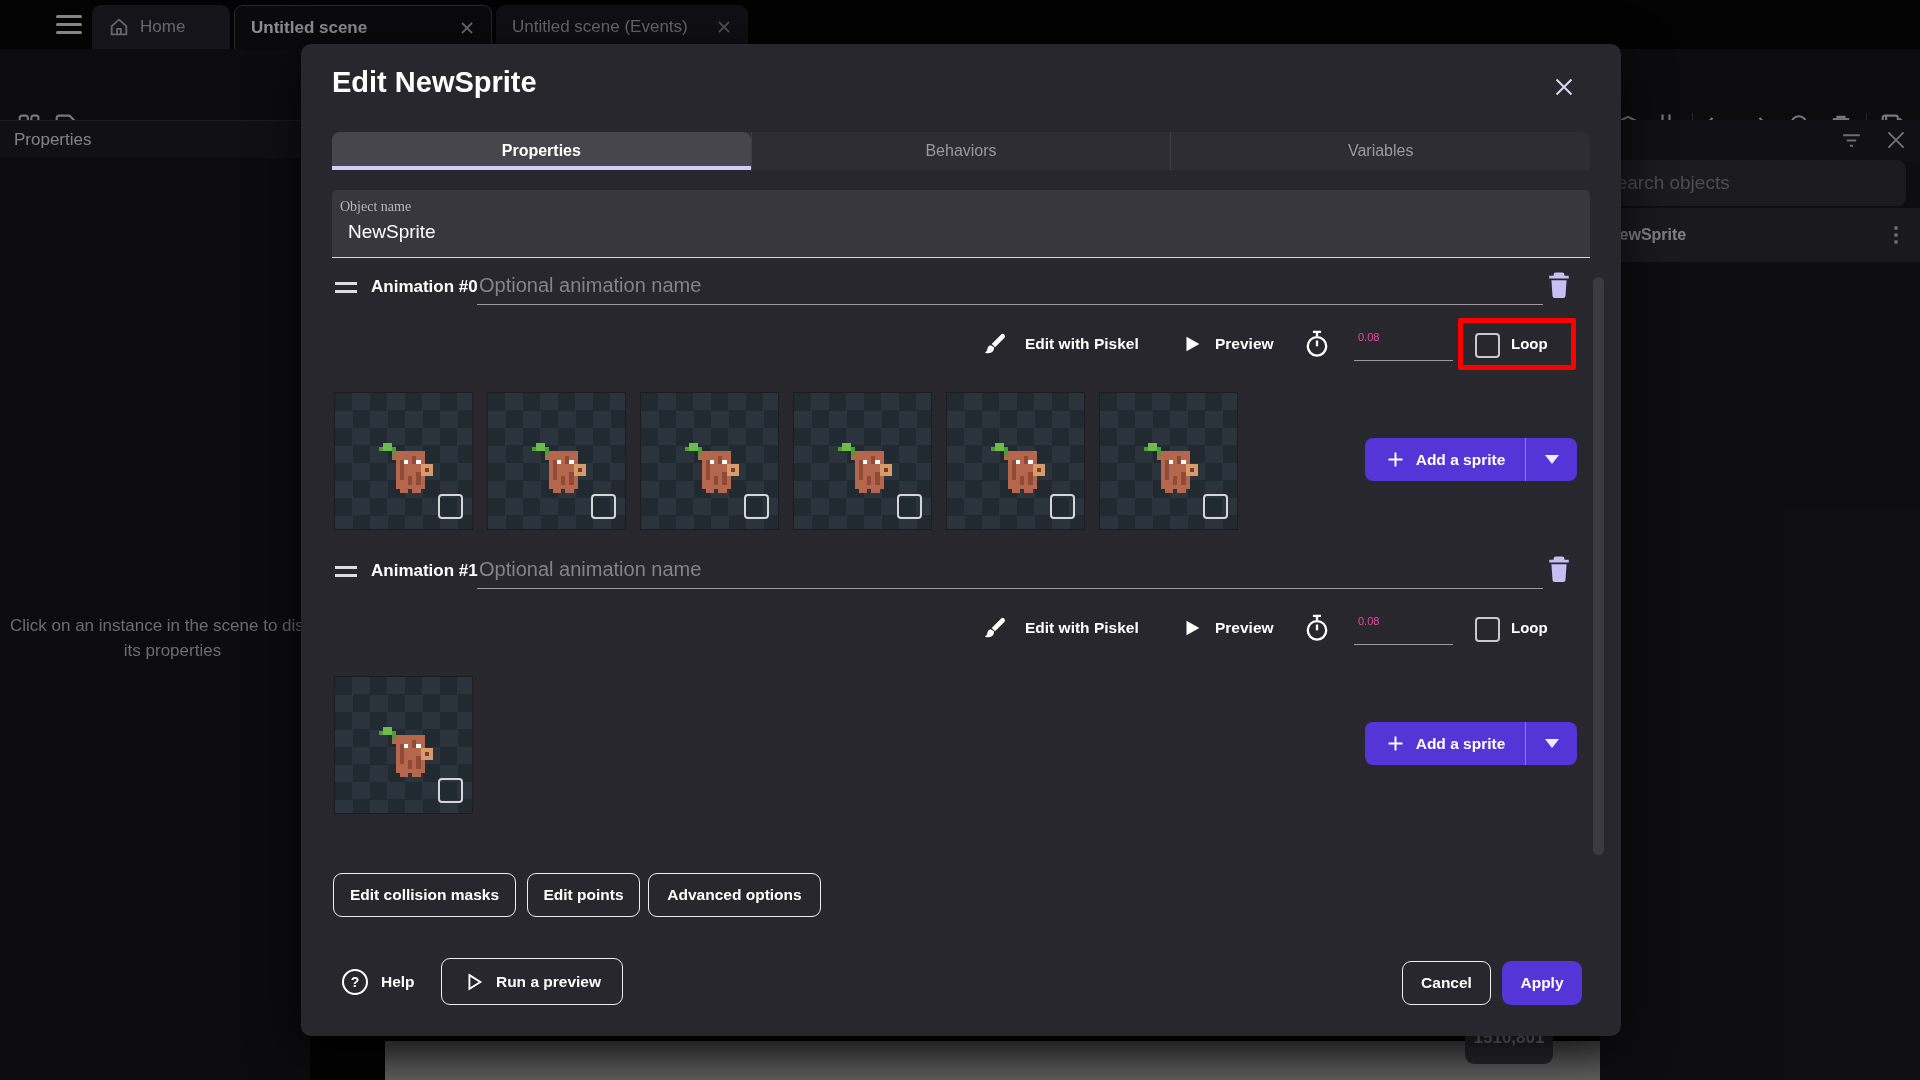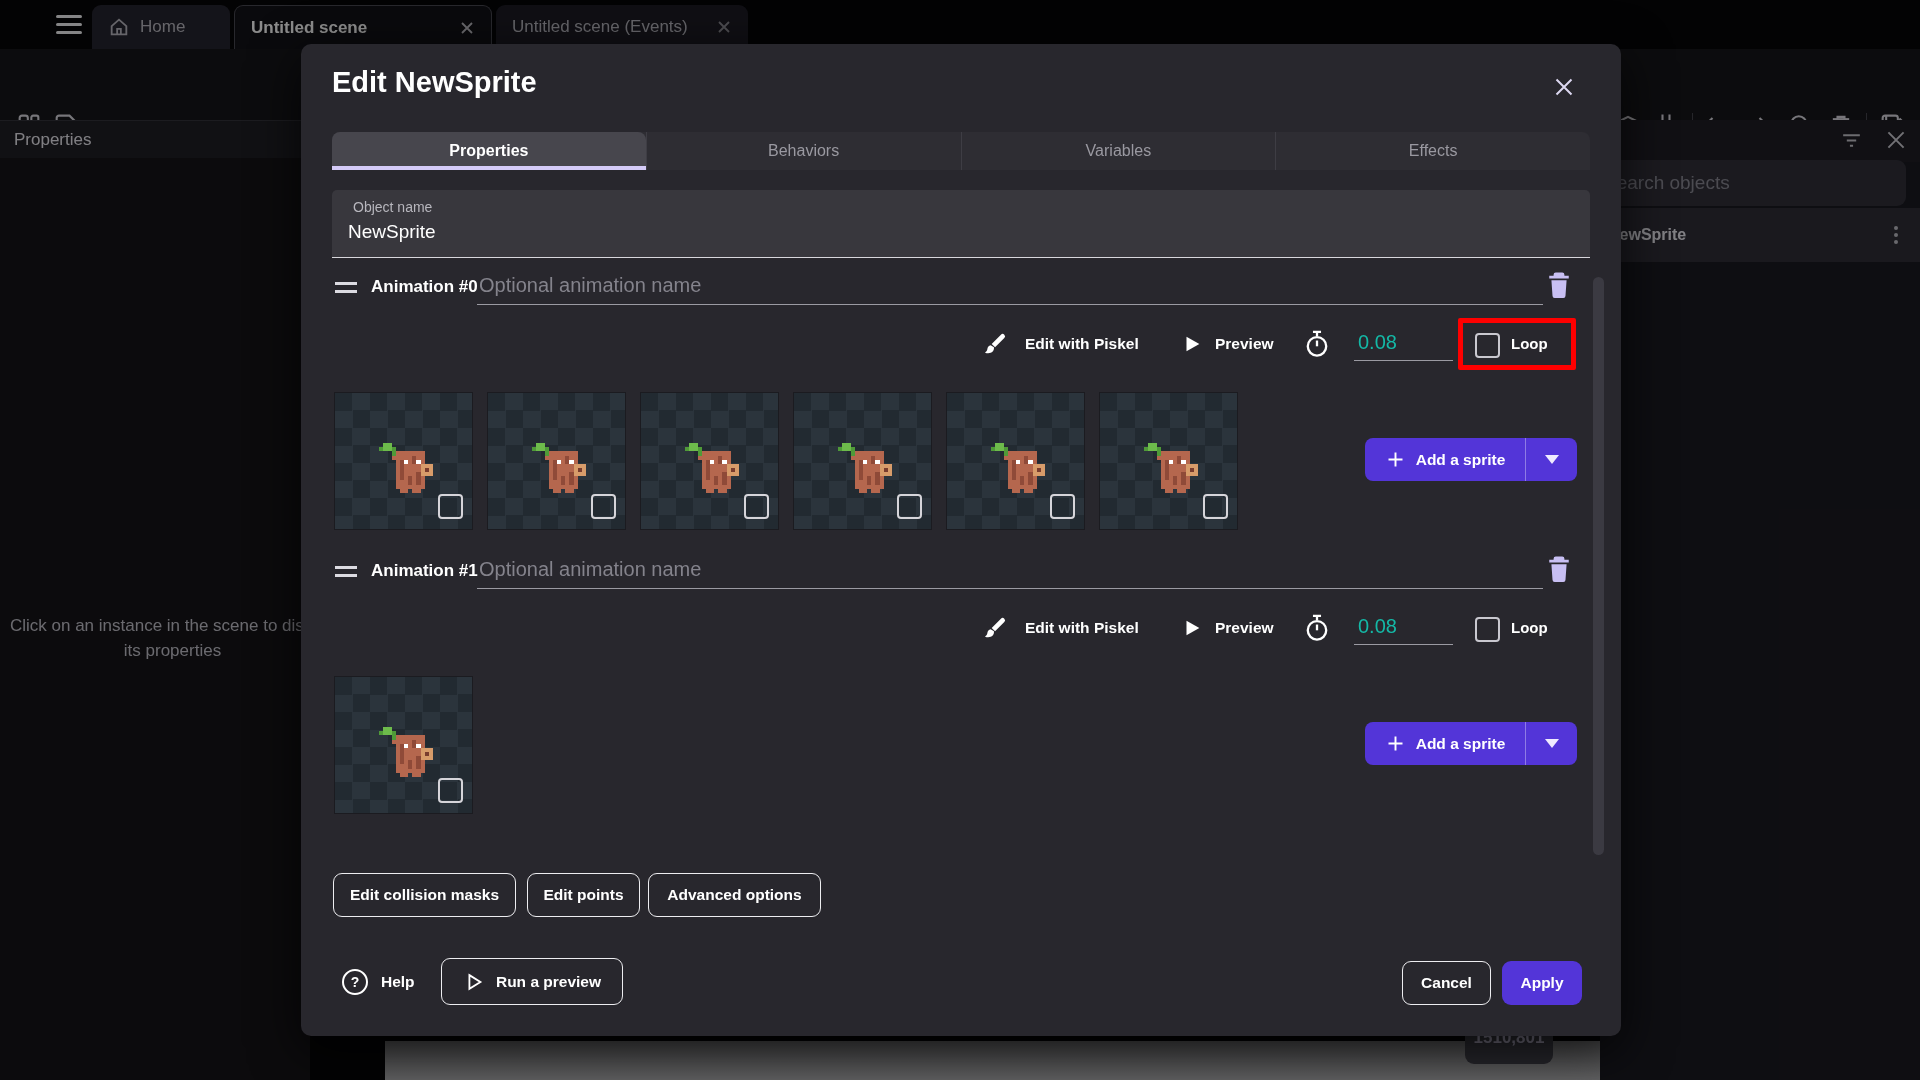--- a/index.html
+++ b/index.html
@@ -54,41 +54,41 @@
   .dlg-title{position:absolute;left:31px;top:22px;font-size:29px;font-weight:bold;color:#fff;}
   .dlg-close{position:absolute;left:1248px;top:28px;width:34px;height:34px;color:#dcd7f0;cursor:pointer;}
 
   .tabbar{position:absolute;left:31px;top:88px;width:1258px;height:38px;background:#2e2d33;border-radius:8px 8px 0 0;display:flex;}
   .dtab{flex:1;display:flex;align-items:center;justify-content:center;font-size:16px;color:#9a99a1;position:relative;cursor:pointer;}
   .dtab + .dtab{border-left:1px solid #3e3d44;}
   .dtab.sel{background:#47464d;border-radius:8px 8px 0 0;color:#fff;font-weight:bold;}
   .dtab.sel::after{content:"";position:absolute;left:0;bottom:0;width:100%;height:4px;background:#d5cbf8;}
 
   .objfield{position:absolute;left:31px;top:146px;width:1258px;height:68px;background:#38373d;border-radius:5px 5px 0 0;border-bottom:1px solid #d8d7dc;box-sizing:border-box;cursor:text;}
-  .objfield .lbl{position:absolute;left:21px;top:9px;font-size:14px;color:#b7b6bd;}
+  .objfield .lbl{position:absolute;left:8px;top:9px;font-size:14px;color:#b7b6bd;font-family:Liberation Serif, serif;}
   .objfield .val{position:absolute;left:16px;top:31px;font-size:19px;color:#fff;}
 
   .animblock{position:absolute;left:0;width:1472px;height:236px;}
   #anim0{top:228px;} #anim1{top:512px;}
   .a-hdr{position:absolute;left:0;top:0;width:1289px;height:36px;}
   .draghandle{position:absolute;left:34px;top:10px;width:22px;cursor:grab;}
   .draghandle div{height:3px;background:#dcdbe1;margin-bottom:5px;}
   .a-name{position:absolute;left:70px;top:5px;font-size:17px;font-weight:bold;color:#fff;}
   .a-input{position:absolute;left:176px;top:0;width:1066px;height:32px;border-bottom:1px solid #9b9aa2;cursor:text;}
   .a-input .ph{position:absolute;left:2px;top:2px;font-size:20px;color:#84838c;}
   .a-trash{position:absolute;left:1245px;top:-2px;width:28px;height:32px;color:#c8bff3;cursor:pointer;}
 
   .a-ctrls{position:absolute;left:0;top:46px;width:1289px;height:52px;}
   .c-item{position:absolute;top:0;height:52px;display:flex;align-items:center;cursor:pointer;}
   .c-label{font-size:15.5px;font-weight:bold;color:#fff;}
   .brush{left:680px;} .brushlabel{left:724px;}
   .playico{left:880px;} .playlabel{left:914px;}
   .clock{left:1002px;}
   .timewrap{position:absolute;left:1053px;top:5px;width:99px;height:37px;border-bottom:1px solid #9b9aa2;cursor:text;}
-  .timewrap .tv{position:absolute;left:4px;top:8px;font-size:20px;color:#14b8a6;}
+  .timewrap .tv{position:absolute;left:4px;top:8px;font-size:11px;color:#ec4899;}
   .loopwrap{position:absolute;left:1157px;top:0;width:118px;height:52px;border:5px solid transparent;border-radius:2px;box-sizing:border-box;}
   .loopwrap.hl{border-color:#fe0000;}
   .loopbox{position:absolute;left:12px;top:10px;width:21px;height:21px;border:2.5px solid #c9c8cf;border-radius:4px;cursor:pointer;}
   .looplabel{position:absolute;left:48px;top:12px;font-size:15px;font-weight:bold;color:#fff;}
 
   .frames{position:absolute;left:33px;top:120px;display:flex;gap:14px;}
   .tile{width:139px;height:138px;background:repeating-conic-gradient(#2b343c 0% 25%, #222a31 0% 50%);background-size:35px 35px;border:1px solid #1b1b20;box-sizing:border-box;position:relative;cursor:pointer;}
   .tile .spr{position:absolute;left:40px;top:46px;width:58px;height:58px;}
   .tile .cb{position:absolute;right:9px;bottom:10px;width:21px;height:21px;border:2.5px solid #d6d5da;border-radius:4px;cursor:pointer;}
 
@@ -267,23 +267,20 @@
 
   <div class="tabbar">
     <div class="dtab sel">
         <span>Properties</span>
       </div>
     <div class="dtab">
         <span>Behaviors</span>
       </div>
     <div class="dtab">
         <span>Variables</span>
-      </div>
-    <div class="dtab">
-        <span>Effects</span>
       </div>
   </div>
 
   <div class="objfield">
     <div class="lbl">Object name</div>
     <div class="val">NewSprite</div>
   </div>
 
   <div class="animblock" id="anim0">
     <div class="a-hdr">

